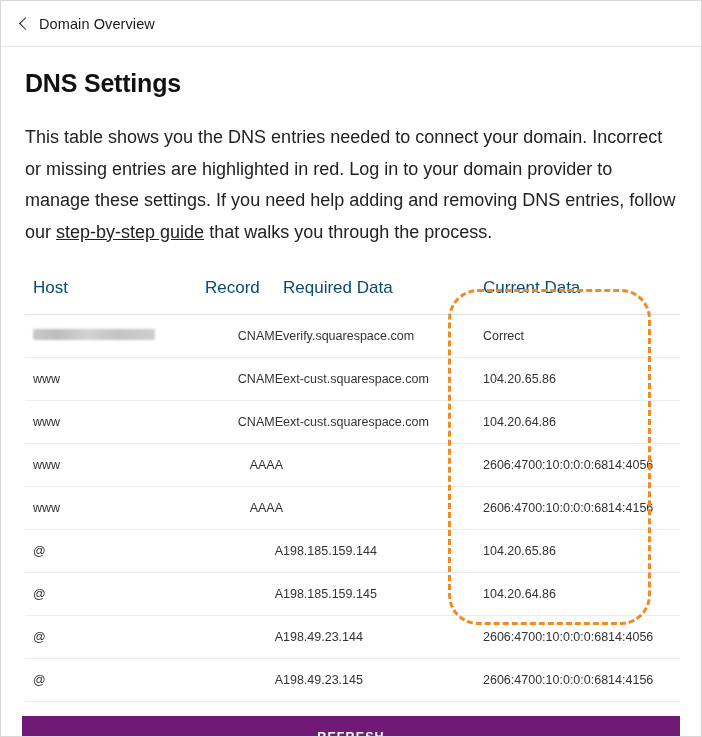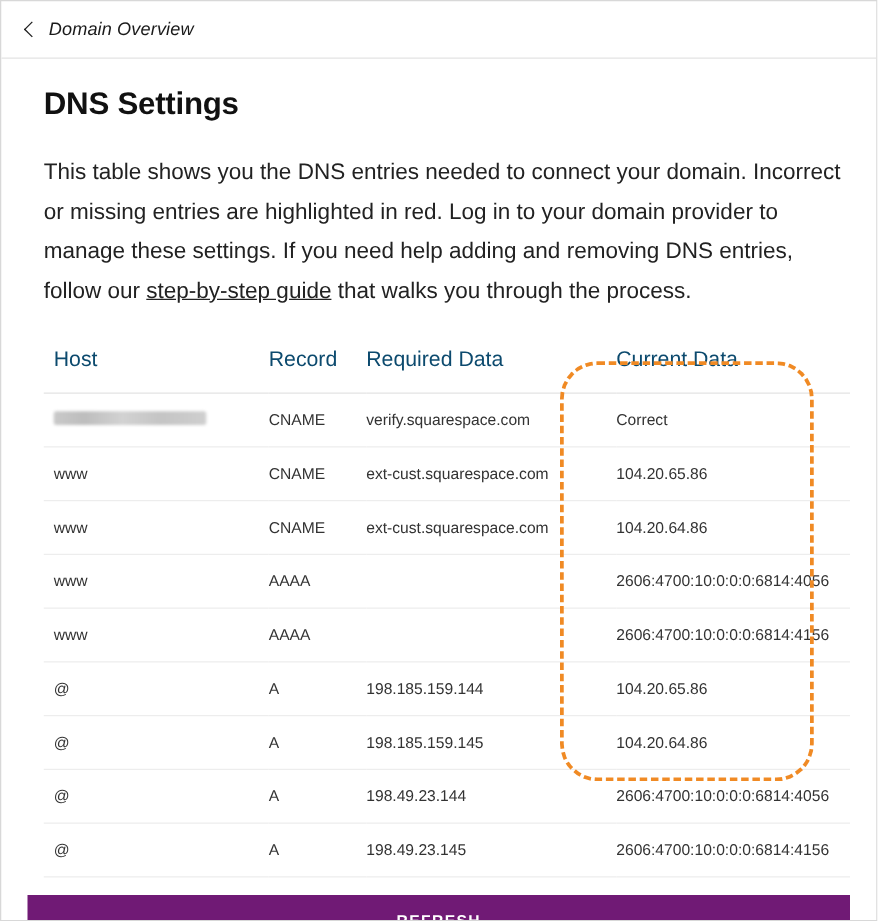--- a/index.html
+++ b/index.html
@@ -17,21 +17,20 @@
     border: 1px solid #d8d8d8;
     overflow: hidden;
   }
   
   .topbar {
     height: 46px;
     display: flex;
     align-items: center;
     padding: 13px 16px;
     border-bottom: 1px solid #e4e4e4;
-    font-style: italic;
   }
   .back-chevron {
     display: inline-block;
     width: 14px;
     height: 14px;
     margin-right: 8px;
     position: relative;
   }
   .back-chevron::before {
     content: "";
@@ -44,21 +43,21 @@
     border-bottom: 1.6px solid #1a1a1a;
     transform: rotate(45deg);
   }
   .back-label {
     font-size: 14.5px;
     color: #1a1a1a;
     letter-spacing: 0.1px;
   }
   
   .content {
-    padding: 22px 21px 0 34px;
+    padding: 22px 21px 0 24px;
   }
   h1.page-title {
     font-size: 25px;
     font-weight: bold;
     color: #111111;
     margin: 0 0 24px 0;
     letter-spacing: -0.2px;
   }
   .intro {
     font-size: 18px;
@@ -85,21 +84,21 @@
     padding: 4px 0 16px 0;
     border-bottom: 1px solid #e3e3e3;
   }
   table.dns td {
     padding: 14px 0;
     border-bottom: 1px solid #ededed;
     color: #333333;
     vertical-align: middle;
   }
   .col-host   { width: 180px; padding-left: 8px !important; }
-  .col-record { width: 78px; }
+  .col-record { width: 78px; text-align: right; }
   .col-req    { width: 200px; }
   .col-cur    { width: auto; margin-top: 28px; }
   th.col-host { padding-left: 8px !important; }
   .ok    { color: #19b37b; }
   .bad   { color: #e8493a; }
   .redacted {
     display: inline-block;
     width: 122px;
     height: 11px;
     border-radius: 2px;

